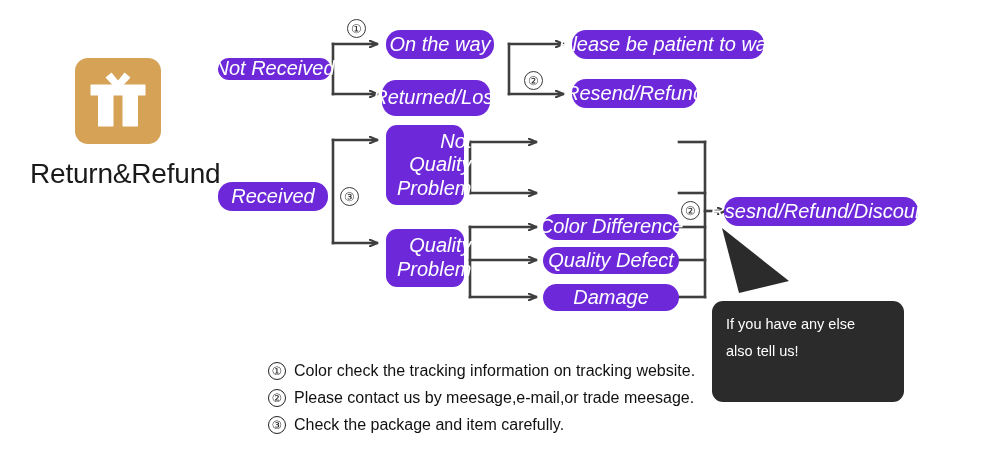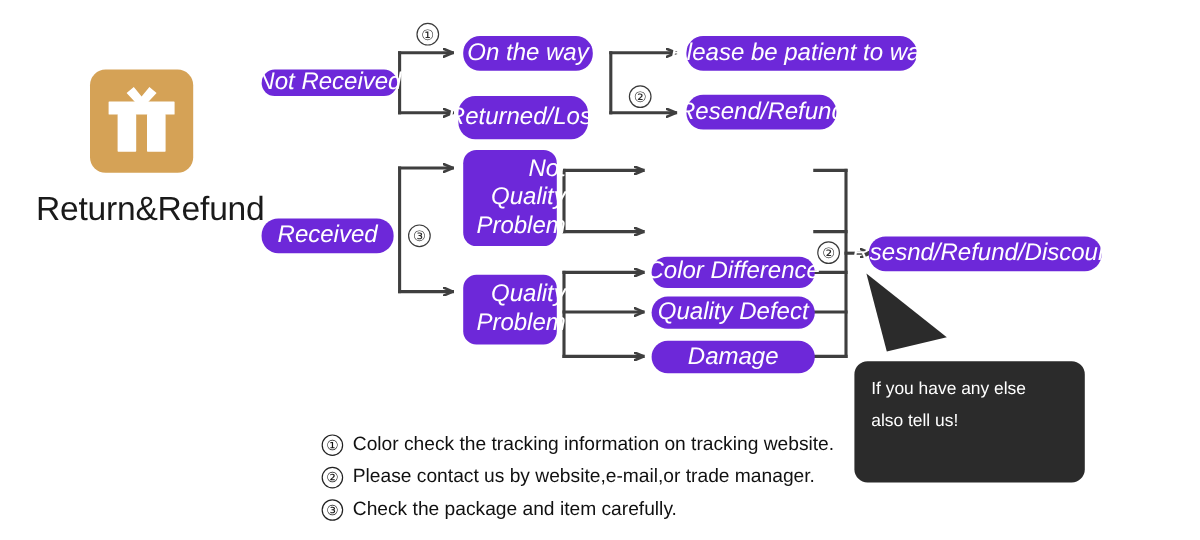--- a/index.html
+++ b/index.html
@@ -227,21 +227,21 @@
     <div>also tell us!</div>
   </div>
 
   <div class="footnotes">
     <div class="fn-row">
       <span class="fn-num">①</span>
       <span>Color check the tracking information on tracking website.</span>
     </div>
     <div class="fn-row">
       <span class="fn-num">②</span>
-      <span>Please contact us by website,e-mail,or trade manager.</span>
+      <span>Please contact us by meesage,e-mail,or trade meesage.</span>
     </div>
     <div class="fn-row">
       <span class="fn-num">③</span>
       <span>Check the package and item carefully.</span>
     </div>
   </div>
 
 </div>
 
 </body></html>

